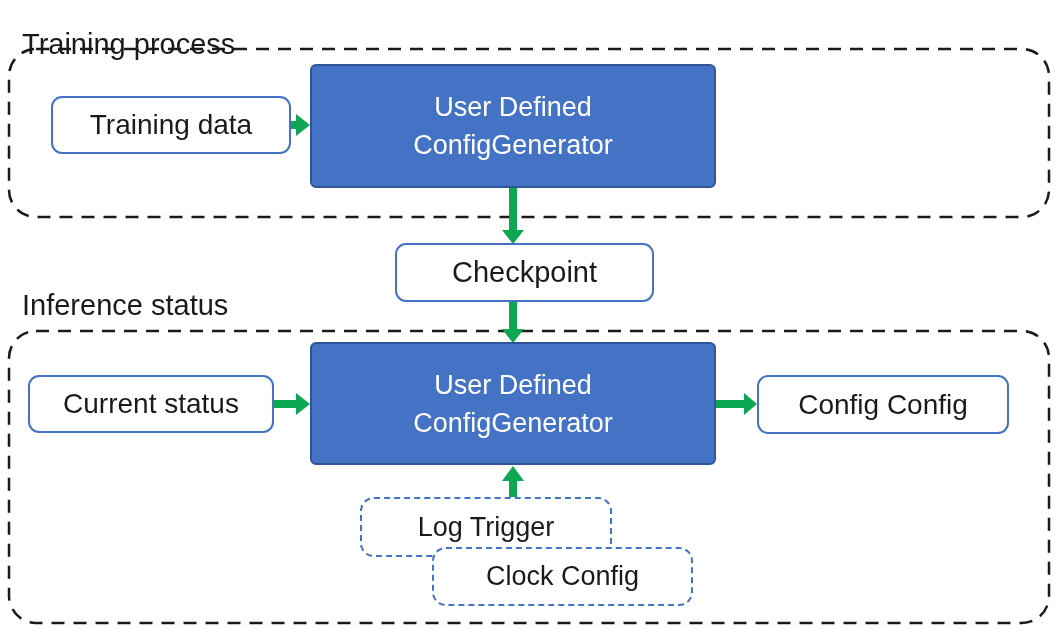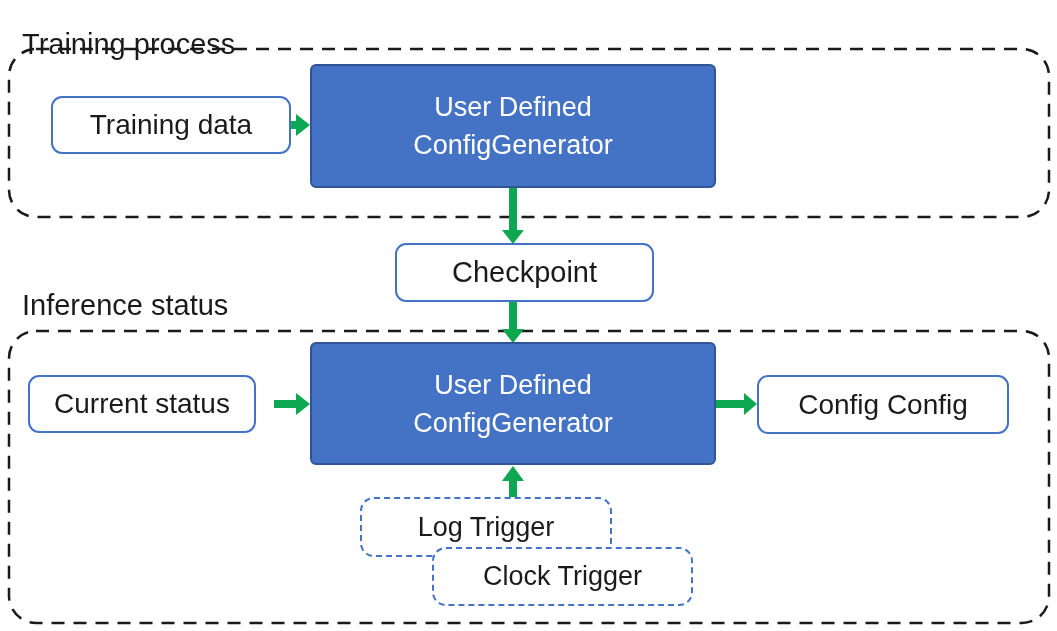--- a/index.html
+++ b/index.html
@@ -122,32 +122,32 @@
   <span>User Defined</span>
   <span>ConfigGenerator</span>
 </div>
 
 <div class="node white-node" style="left:395px; top:243px; width:259px; height:59px; font-size:29px;">
   <span>Checkpoint</span>
 </div>
 
 <div class="abs section-label" style="left:22px; top:289px;">Inference status</div>
 
-<div class="node white-node" style="left:28px; top:375px; width:228px; height:58px;">
+<div class="node white-node" style="left:28px; top:375px; width:246px; height:58px;">
   <span>Current status</span>
 </div>
 
 <div class="node blue-node" style="left:310px; top:342px; width:406px; height:123px;">
   <span>User Defined</span>
   <span>ConfigGenerator</span>
 </div>
 
 <div class="node white-node" style="left:757px; top:375px; width:252px; height:59px;">
   <span>Config Config</span>
 </div>
 
 <div class="node trigger-node" style="left:360px; top:497px; width:252px; height:60px; z-index:1;">
   <span>Log Trigger</span>
 </div>
 
 <div class="node trigger-node" style="left:432px; top:547px; width:261px; height:59px; z-index:2;">
-  <span>Clock Trigger</span>
+  <span>Clock Config</span>
 </div>
 
 </body></html>

